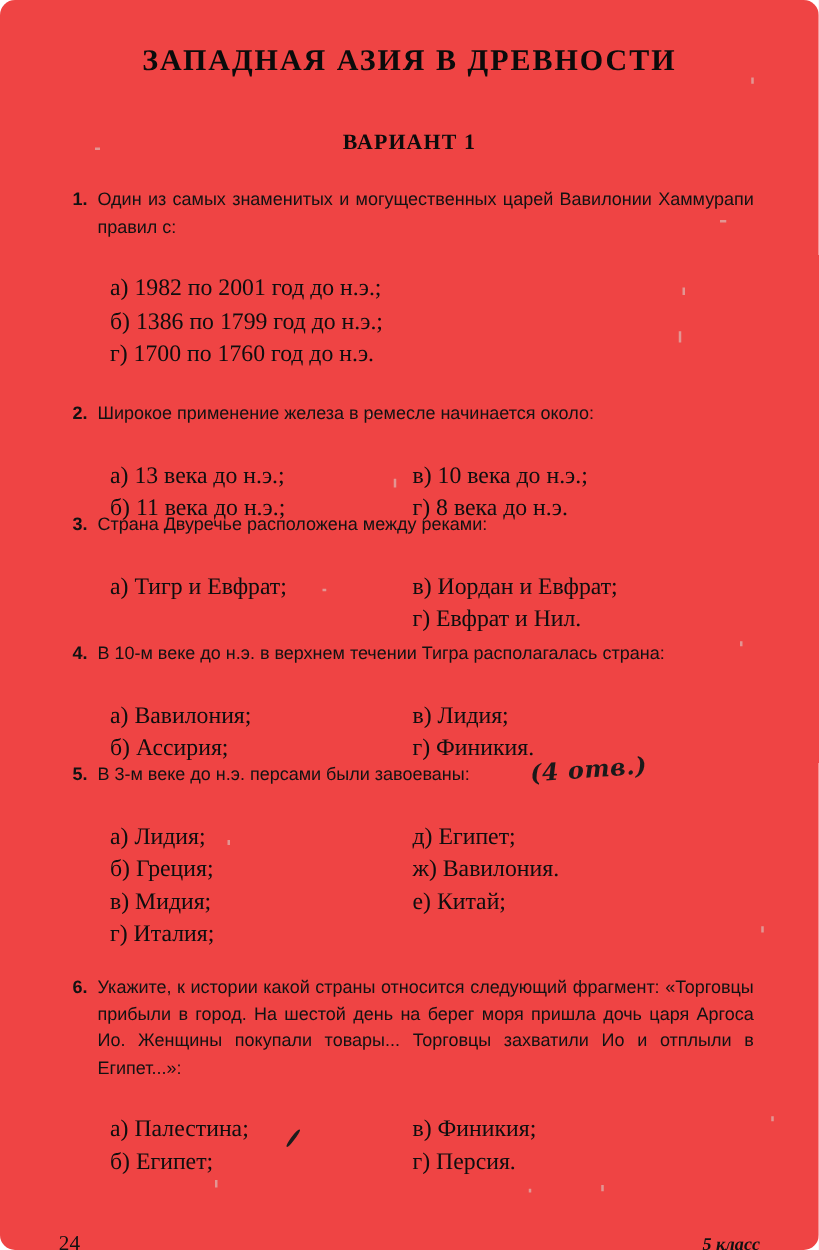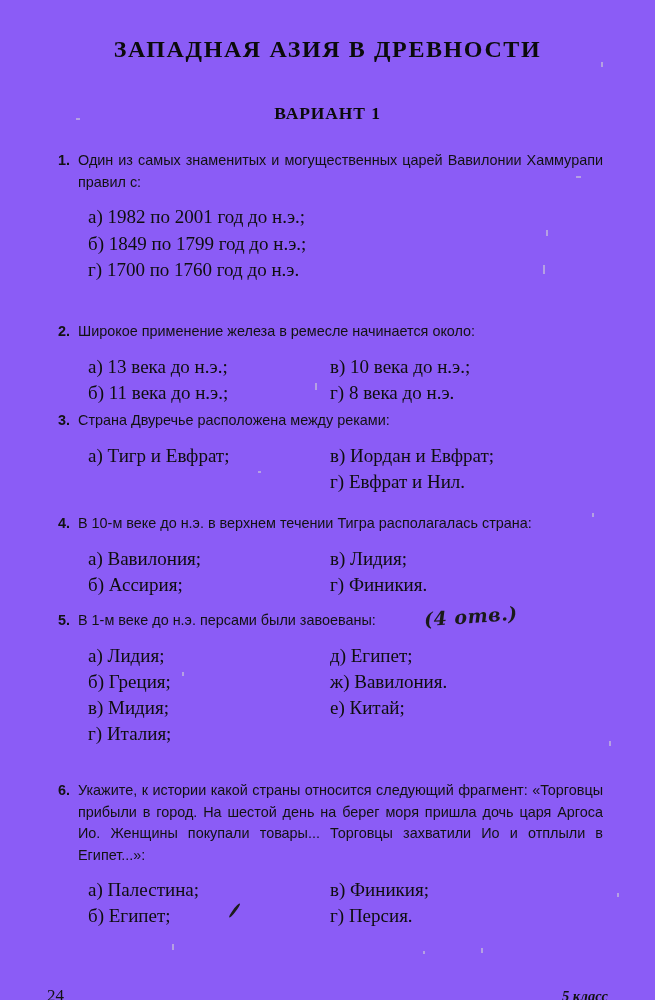--- a/index.html
+++ b/index.html
@@ -4,24 +4,25 @@
 <style>
   html, body {
     margin: 0;
     padding: 0;
     background: #ffffff;
   }
   .page {
     position: relative;
     width: 655px;
     height: 1000px;
-    background: #8b5cf6;
+    background: #ef4444;
     overflow: hidden;
     font-family: "Liberation Serif", serif;
     color: #101010;
+    border-radius: 12px;
   }
 
   
   .doc-title {
     position: absolute;
     left: 0;
     top: 36px;
     width: 655px;
     text-align: center;
     font-family: "Liberation Serif", serif;
@@ -63,21 +64,21 @@
     left: 0;
     top: 0;
     font-family: "Liberation Sans", sans-serif;
     font-weight: bold;
     font-size: 14.4px;
   }
   .q-stem-text { display: block; }
 
   
   .options {
-    margin-top: 11px;
+    margin-top: 25px;
     padding-left: 30px;
   }
   .opt-col-wrap {
     display: flex;
   }
   .opt-col {
     display: flex;
     flex-direction: column;
   }
   .opt-col.first { width: 242px; }
@@ -178,21 +179,21 @@
       <span class="q-stem-text">Один из самых знаменитых и могущественных царей Вавилонии Хаммурапи правил с:</span>
     </div>
     <div class="options opt-single">
       <div class="opt-col">
         <div class="opt-line">
           <span class="opt-letter">а)</span>
           <span class="opt-text">1982 по 2001 год до н.э.;</span>
         </div>
         <div class="opt-line">
           <span class="opt-letter">б)</span>
-          <span class="opt-text">1849 по 1799 год до н.э.;</span>
+          <span class="opt-text">1386 по 1799 год до н.э.;</span>
         </div>
         <div class="opt-line">
           <span class="opt-letter">г)</span>
           <span class="opt-text">1700 по 1760 год до н.э.</span>
         </div>
       </div>
     </div>
   </div>
 
   <div class="q-block" style="top:321px;">
@@ -280,21 +281,21 @@
             <span class="opt-text">Финикия.</span>
           </div>
         </div>
       </div>
     </div>
   </div>
 
   <div class="q-block" style="top:610px;">
     <div class="q-stem">
       <span class="q-num">5.</span>
-      <span class="q-stem-text">В 1-м веке до н.э. персами были завоеваны:</span>
+      <span class="q-stem-text">В 3-м веке до н.э. персами были завоеваны:</span>
     </div>
     <div class="options">
       <div class="opt-col-wrap">
         <div class="opt-col first">
           <div class="opt-line">
             <span class="opt-letter">а)</span>
             <span class="opt-text">Лидия;</span>
           </div>
           <div class="opt-line">
             <span class="opt-letter">б)</span>

